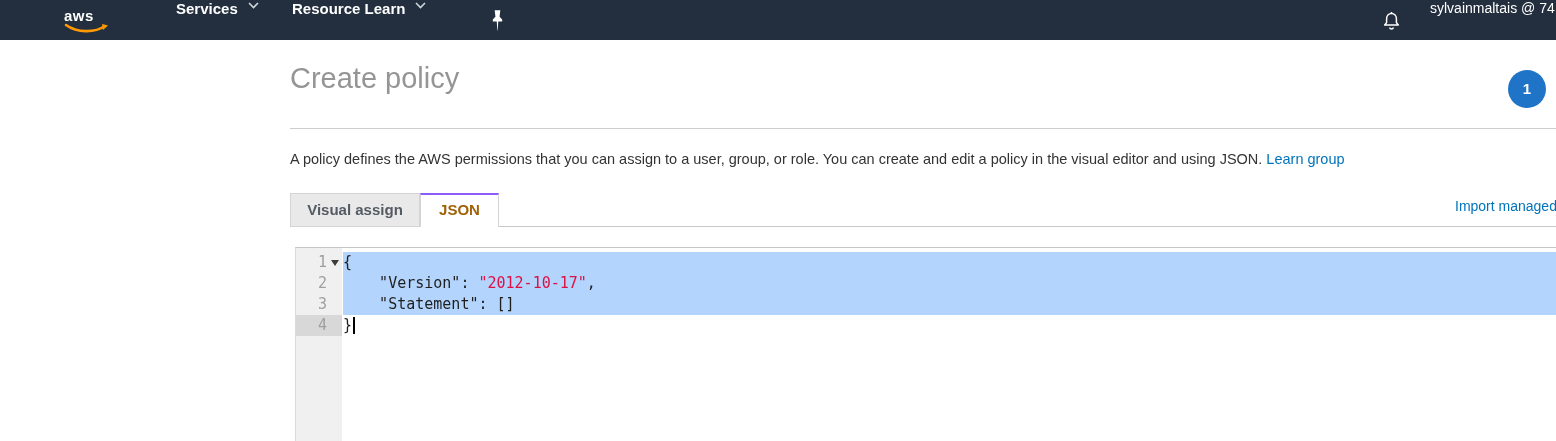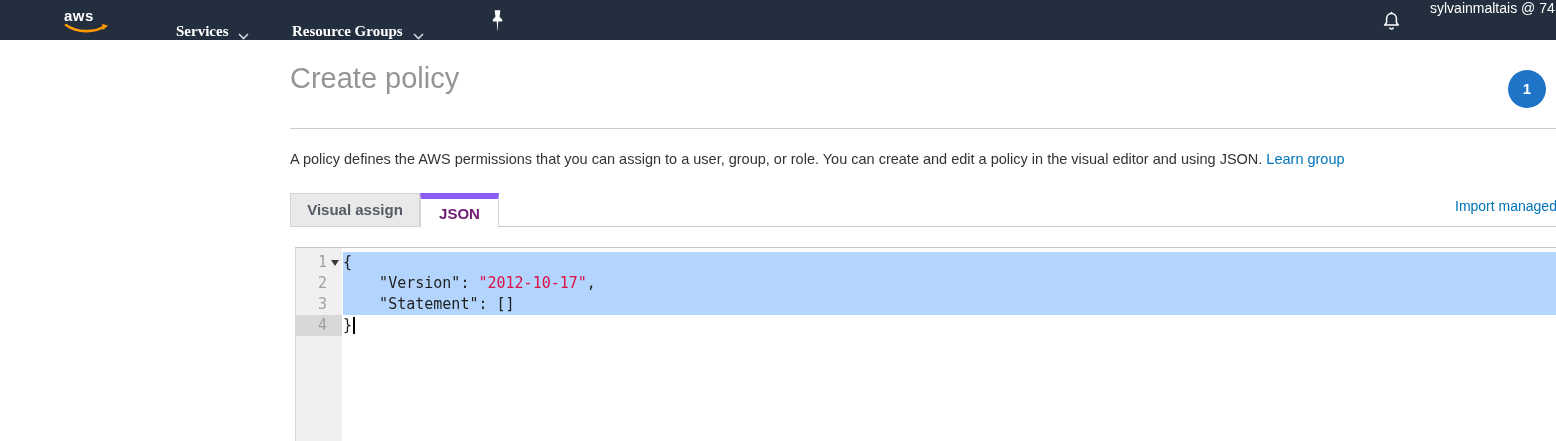--- a/index.html
+++ b/index.html
@@ -4,21 +4,21 @@
 <style>
   * { margin:0; padding:0; box-sizing:border-box; }
   html,body { width:1556px; height:441px; overflow:hidden; background:#fff;
               font-family:"Liberation Sans", sans-serif; position:relative; }
 
   
   .navbar { position:absolute; top:0; left:0; right:0; height:40px; background:#232f3e; }
   .logo { position:absolute; left:64px; top:6px; cursor:pointer; }
   .logo-text { color:#fff; font-weight:bold; font-size:15px; letter-spacing:0.5px; line-height:20px; display:block; text-align:left; }
   .logo-smile { display:block; margin-top:-3px; }
-  .nav-item { position:absolute; top:0; height:40px; display:flex; align-items:flex-end; color:#fff; font-size:15px; font-weight:bold; cursor:pointer;font-family:Liberation Serif, serif; }
+  .nav-item { position:absolute; top:0; height:40px; display:flex; align-items:flex-start; color:#fff; font-size:15px; font-weight:bold; cursor:pointer; }
   .nav-services { left:176px; }
   .nav-rg { left:292px; }
   .nav-chevron { margin-left:10px; margin-top:2px; }
   .nav-pin { position:absolute; left:490px; top:9px; cursor:pointer; }
   .nav-bell { position:absolute; left:1381px; top:9px; cursor:pointer; }
   .nav-user { position:absolute; left:1430px; top:0; height:40px; display:flex; align-items:flex-start; color:#fff; font-size:14px; white-space:nowrap; cursor:pointer; }
 
   
   .page-title { position:absolute; left:290px; top:62px; font-size:29px; color:#959595; font-weight:400; }
   .step-badge { position:absolute; left:1508px; top:70px; width:38px; height:38px; border-radius:50%;
@@ -27,21 +27,21 @@
   .page-desc { position:absolute; left:290px; top:151px; font-size:14.5px; color:#333; white-space:nowrap; }
   .link { color:#0073bb; text-decoration:none; cursor:pointer; }
   .import-link { position:absolute; left:1455px; top:198px; font-size:14px; white-space:nowrap; }
 
   
   .tab-strip { position:absolute; left:290px; top:193px; right:0; height:34px; }
   .strip-line { position:absolute; left:209px; right:0; bottom:0; height:1px; background:#c9c9c9; }
   .tab { position:absolute; top:0; height:34px; text-align:center; font-size:15px; font-weight:bold; cursor:pointer; }
   .tab-visual { left:0; width:130px; background:#e9e9e9; border:1px solid #d4d4d4; color:#545b64; line-height:32px; }
   .tab-json { left:130px; width:79px; background:#fff; border-left:1px solid #d4d4d4; border-right:1px solid #d4d4d4;
-              border-top:6px solid #8b5cf6; color:#701a75; line-height:29px; }
+              border-top:2px solid #8b5cf6; color:#a16207; line-height:29px; }
 
   
   .editor { position:absolute; left:295px; top:247px; right:0; bottom:0;
             border-top:1px solid #c6c6c6; border-left:1px solid #dadada;
             font-family:"DejaVu Sans Mono", monospace; font-size:15px; }
   .gutter { position:absolute; left:0; top:0; bottom:0; width:46px; background:#f0f0f0; padding-top:4px; }
   .gutter-row { height:21px; line-height:21px; color:#9f9f9f; text-align:right; padding-right:15px; position:relative; }
   .gutter-row.active { background:#d8d8d8; }
   .fold-arrow { position:absolute; right:3px; top:8px; width:0; height:0;
                 border-left:4px solid transparent; border-right:4px solid transparent; border-top:6px solid #3c3c3c; }
@@ -64,21 +64,21 @@
   </div>
 
   <div class="nav-item nav-services">
     <span>Services</span>
     <svg class="nav-chevron" width="11" height="7" viewBox="0 0 11 7">
       <polyline points="1,1 5.5,5.5 10,1" fill="none" stroke="#cfd5da" stroke-width="1.6"></polyline>
     </svg>
   </div>
 
   <div class="nav-item nav-rg">
-    <span>Resource Groups</span>
+    <span>Resource Learn</span>
     <svg class="nav-chevron" width="11" height="7" viewBox="0 0 11 7">
       <polyline points="1,1 5.5,5.5 10,1" fill="none" stroke="#cfd5da" stroke-width="1.6"></polyline>
     </svg>
   </div>
 
   <div class="nav-pin">
     <svg width="15" height="23" viewBox="0 0 16 24">
       <path d="M5 1 L11 1 L10.2 8 L13 11 L13 13 L8.8 13 L8.3 21 L8 23.5 L7.7 21 L7.2 13 L3 13 L3 11 L5.8 8 Z" fill="#ffffff"></path>
     </svg>
   </div>

